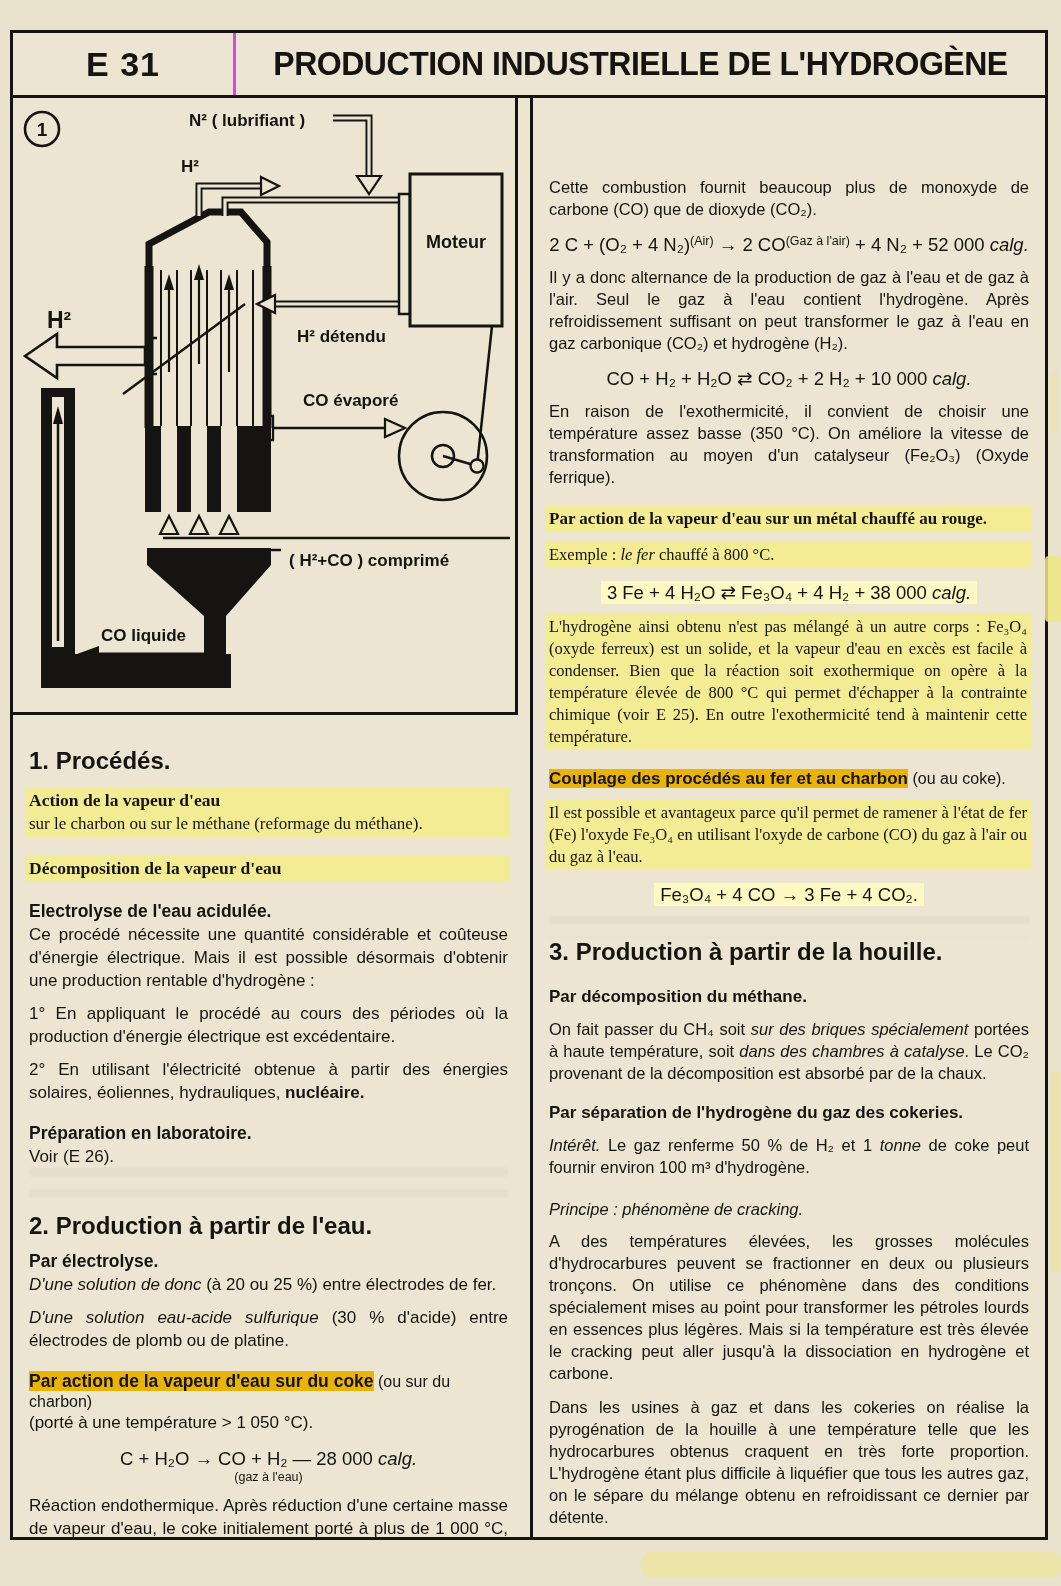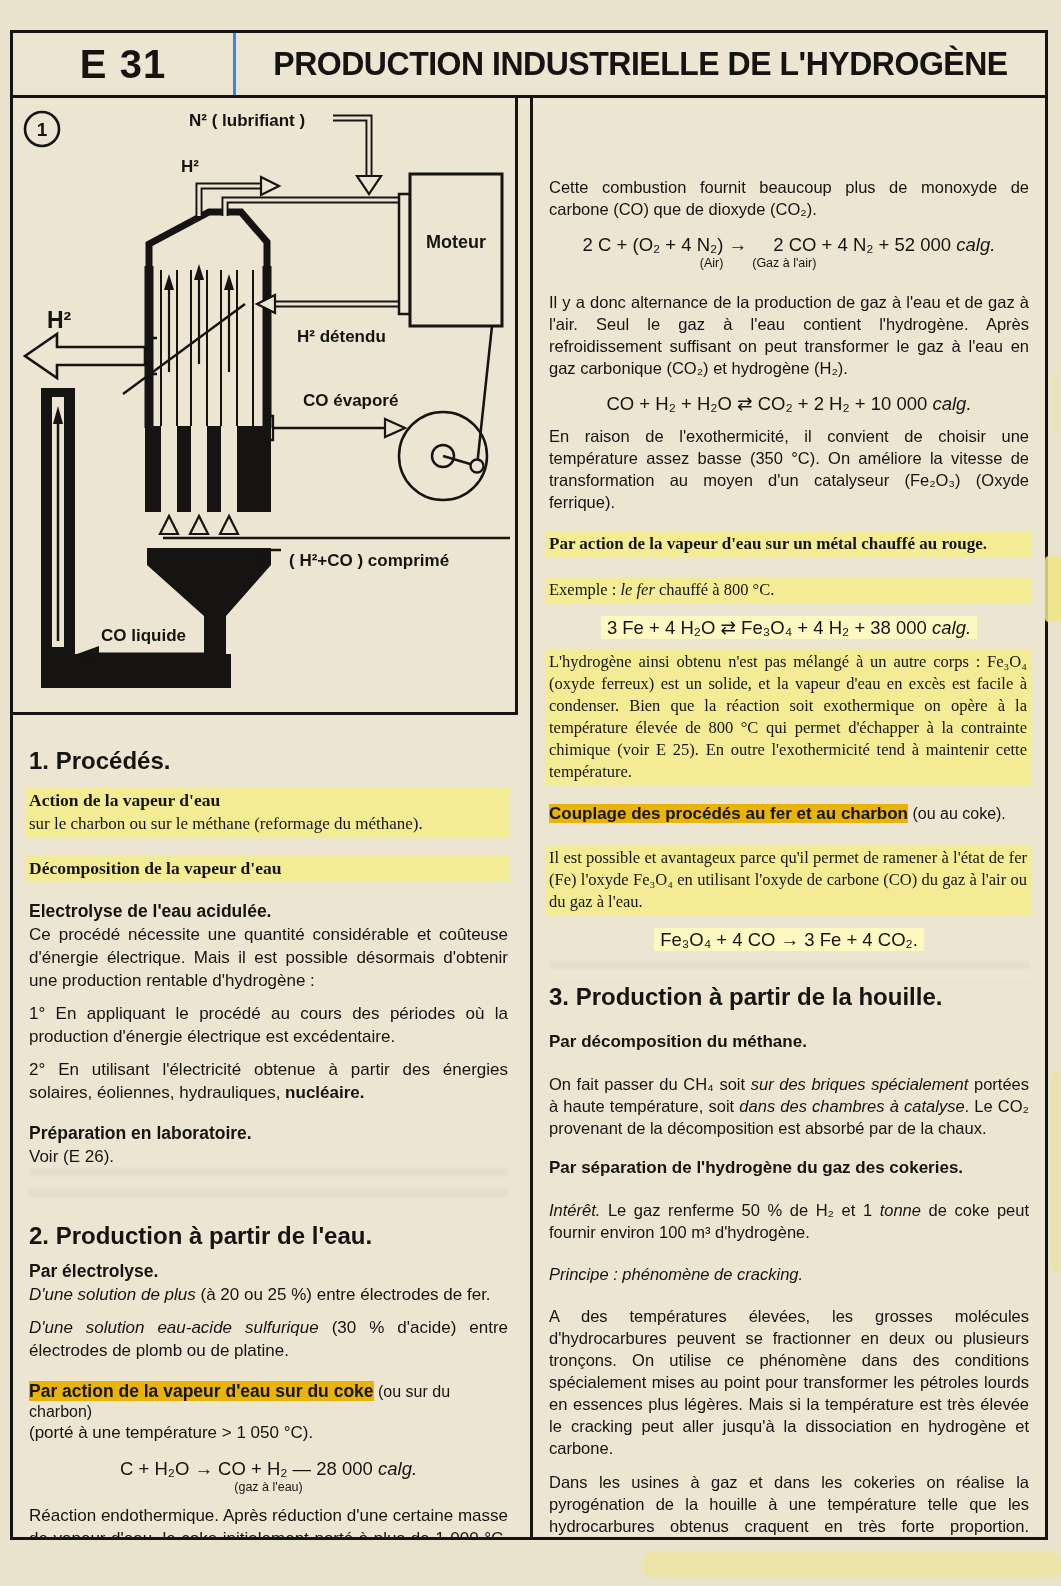--- a/index.html
+++ b/index.html
@@ -10,22 +10,22 @@
     color:#151412;
     -webkit-font-smoothing:antialiased;
   }
   .sheet{
     position:absolute;left:10px;top:30px;width:1032px;height:1504px;
     border:3px solid #151412;background:#ece5d1;overflow:hidden;
   }
   
   .hdr{display:flex;height:62px;border-bottom:3px solid #151412;}
   .hdr-code{
-    width:220px;border-right:3px solid #3b82f6;display:flex;align-items:center;justify-content:center;
-    font-size:40px;font-weight:700;letter-spacing:1px;transform-origin:center;
+    width:220px;border-right:3px solid #d946ef;display:flex;align-items:center;justify-content:center;
+    font-size:34px;font-weight:700;letter-spacing:1px;transform-origin:center;
   }
   .hdr-title{
     flex:1;display:flex;align-items:center;justify-content:center;
     font-size:33px;font-weight:700;letter-spacing:-0.5px;white-space:nowrap;
     transform:scaleX(.97);
   }
   
   .cols{display:flex;height:1439px;}
   .col-left{width:517px;flex:0 0 517px;}
   .col-right{flex:1;border-left:3px solid #151412;padding:78px 16px 0 16px;}
@@ -33,36 +33,36 @@
   .fig-box{
     width:502px;height:614px;border-right:3px solid #151412;border-bottom:3px solid #151412;
     position:relative;background:#ece5d1;
   }
   .fig-box svg{display:block;}
   svg text{font-family:"Liberation Sans","DejaVu Sans",sans-serif;font-weight:700;fill:#151412;}
   
   .left-text{padding:22px 22px 0 16px;}
   p,.para{margin:0;font-size:17px;line-height:23px;text-align:justify;}
   .col-right p,.col-right .para{font-size:16.5px;line-height:22px;}
-  .gap6{margin-top:20px;}.gap10{margin-top:10px;}.gap12{margin-top:12px;}
+  .gap6{margin-top:10px;}.gap10{margin-top:10px;}.gap12{margin-top:12px;}
   .gap14{margin-top:20px;}.gap18{margin-top:18px;}
   .sec-title{font-size:24px;font-weight:700;letter-spacing:0;line-height:28px;}
   .subhead{font-size:17.5px;font-weight:700;line-height:23px;}
   .col-right .subhead{font-size:17px;line-height:22px;}
   .b{font-weight:700;}
   .i{font-style:italic;}
   .hl{background:#eab308;}
   .hl-block{background:#f4ec94;padding:2px 4px;margin-left:-4px;margin-right:-2px;font-family:Liberation Serif, serif;}
   .hl-inline{background:#fef9c3;padding:1px 6px;}
   
   .eq{
     text-align:center;font-size:18.5px;line-height:22px;margin:14px 0 10px 0;
     white-space:nowrap;
   }
-  .eq .stack{display:inline-flex;flex-direction:column;align-items:flex-end;vertical-align:top;}
+  .eq .stack{display:inline-flex;flex-direction:row;align-items:flex-start;vertical-align:top;}
   .eqsub{font-size:12.5px;line-height:15px;font-weight:400;}
   .eq-subline{text-align:center;font-size:12.5px;line-height:14px;margin-top:0;}
   
   .ghost{
     height:34px;opacity:.5;filter:blur(1.3px);
     background:repeating-linear-gradient(180deg, rgba(110,100,78,.10) 0 8px, transparent 8px 21px);
   }
   
   .page-num{position:absolute;left:16px;top:1598px;font-size:21px;font-weight:700;}
   .smear{position:absolute;background:#efe583;border-radius:4px;}
@@ -197,21 +197,21 @@
         <p class="gap10">1°  En appliquant le procédé au cours des périodes où la production d'énergie électrique est excédentaire.</p>
         <p class="gap10"><span>2°  En utilisant l'électricité obtenue à partir des énergies solaires, éoliennes, hydrauliques, </span><span class="b">nucléaire.</span></p>
 
         <div class="subhead gap18">Préparation en laboratoire.</div>
         <p>Voir (E 26).</p>
 
         <div class="ghost"></div>
 
         <div class="sec-title gap6">2.  Production à partir de l'eau.</div>
         <div class="subhead gap10">Par électrolyse.</div>
-        <p><span class="i">D'une solution de plus</span><span> (à 20 ou 25 %) entre électrodes de fer.</span></p>
+        <p><span class="i">D'une solution de donc</span><span> (à 20 ou 25 %) entre électrodes de fer.</span></p>
         <p class="gap10"><span class="i">D'une solution eau-acide sulfurique</span><span> (30 % d'acide) entre électrodes de plomb ou de platine.</span></p>
 
         <div class="gap18">
           <span class="subhead hl">Par action de la vapeur d'eau sur du coke</span><span> (ou sur du charbon)</span>
           <div class="para">(porté à une température &gt; 1 050 °C).</div>
         </div>
 
         <div class="eq">
           <span>C + H₂O → CO + H₂ — 28 000 </span><span class="i">calg.</span>
           <div class="eq-subline">(gaz à l'eau)</div>

